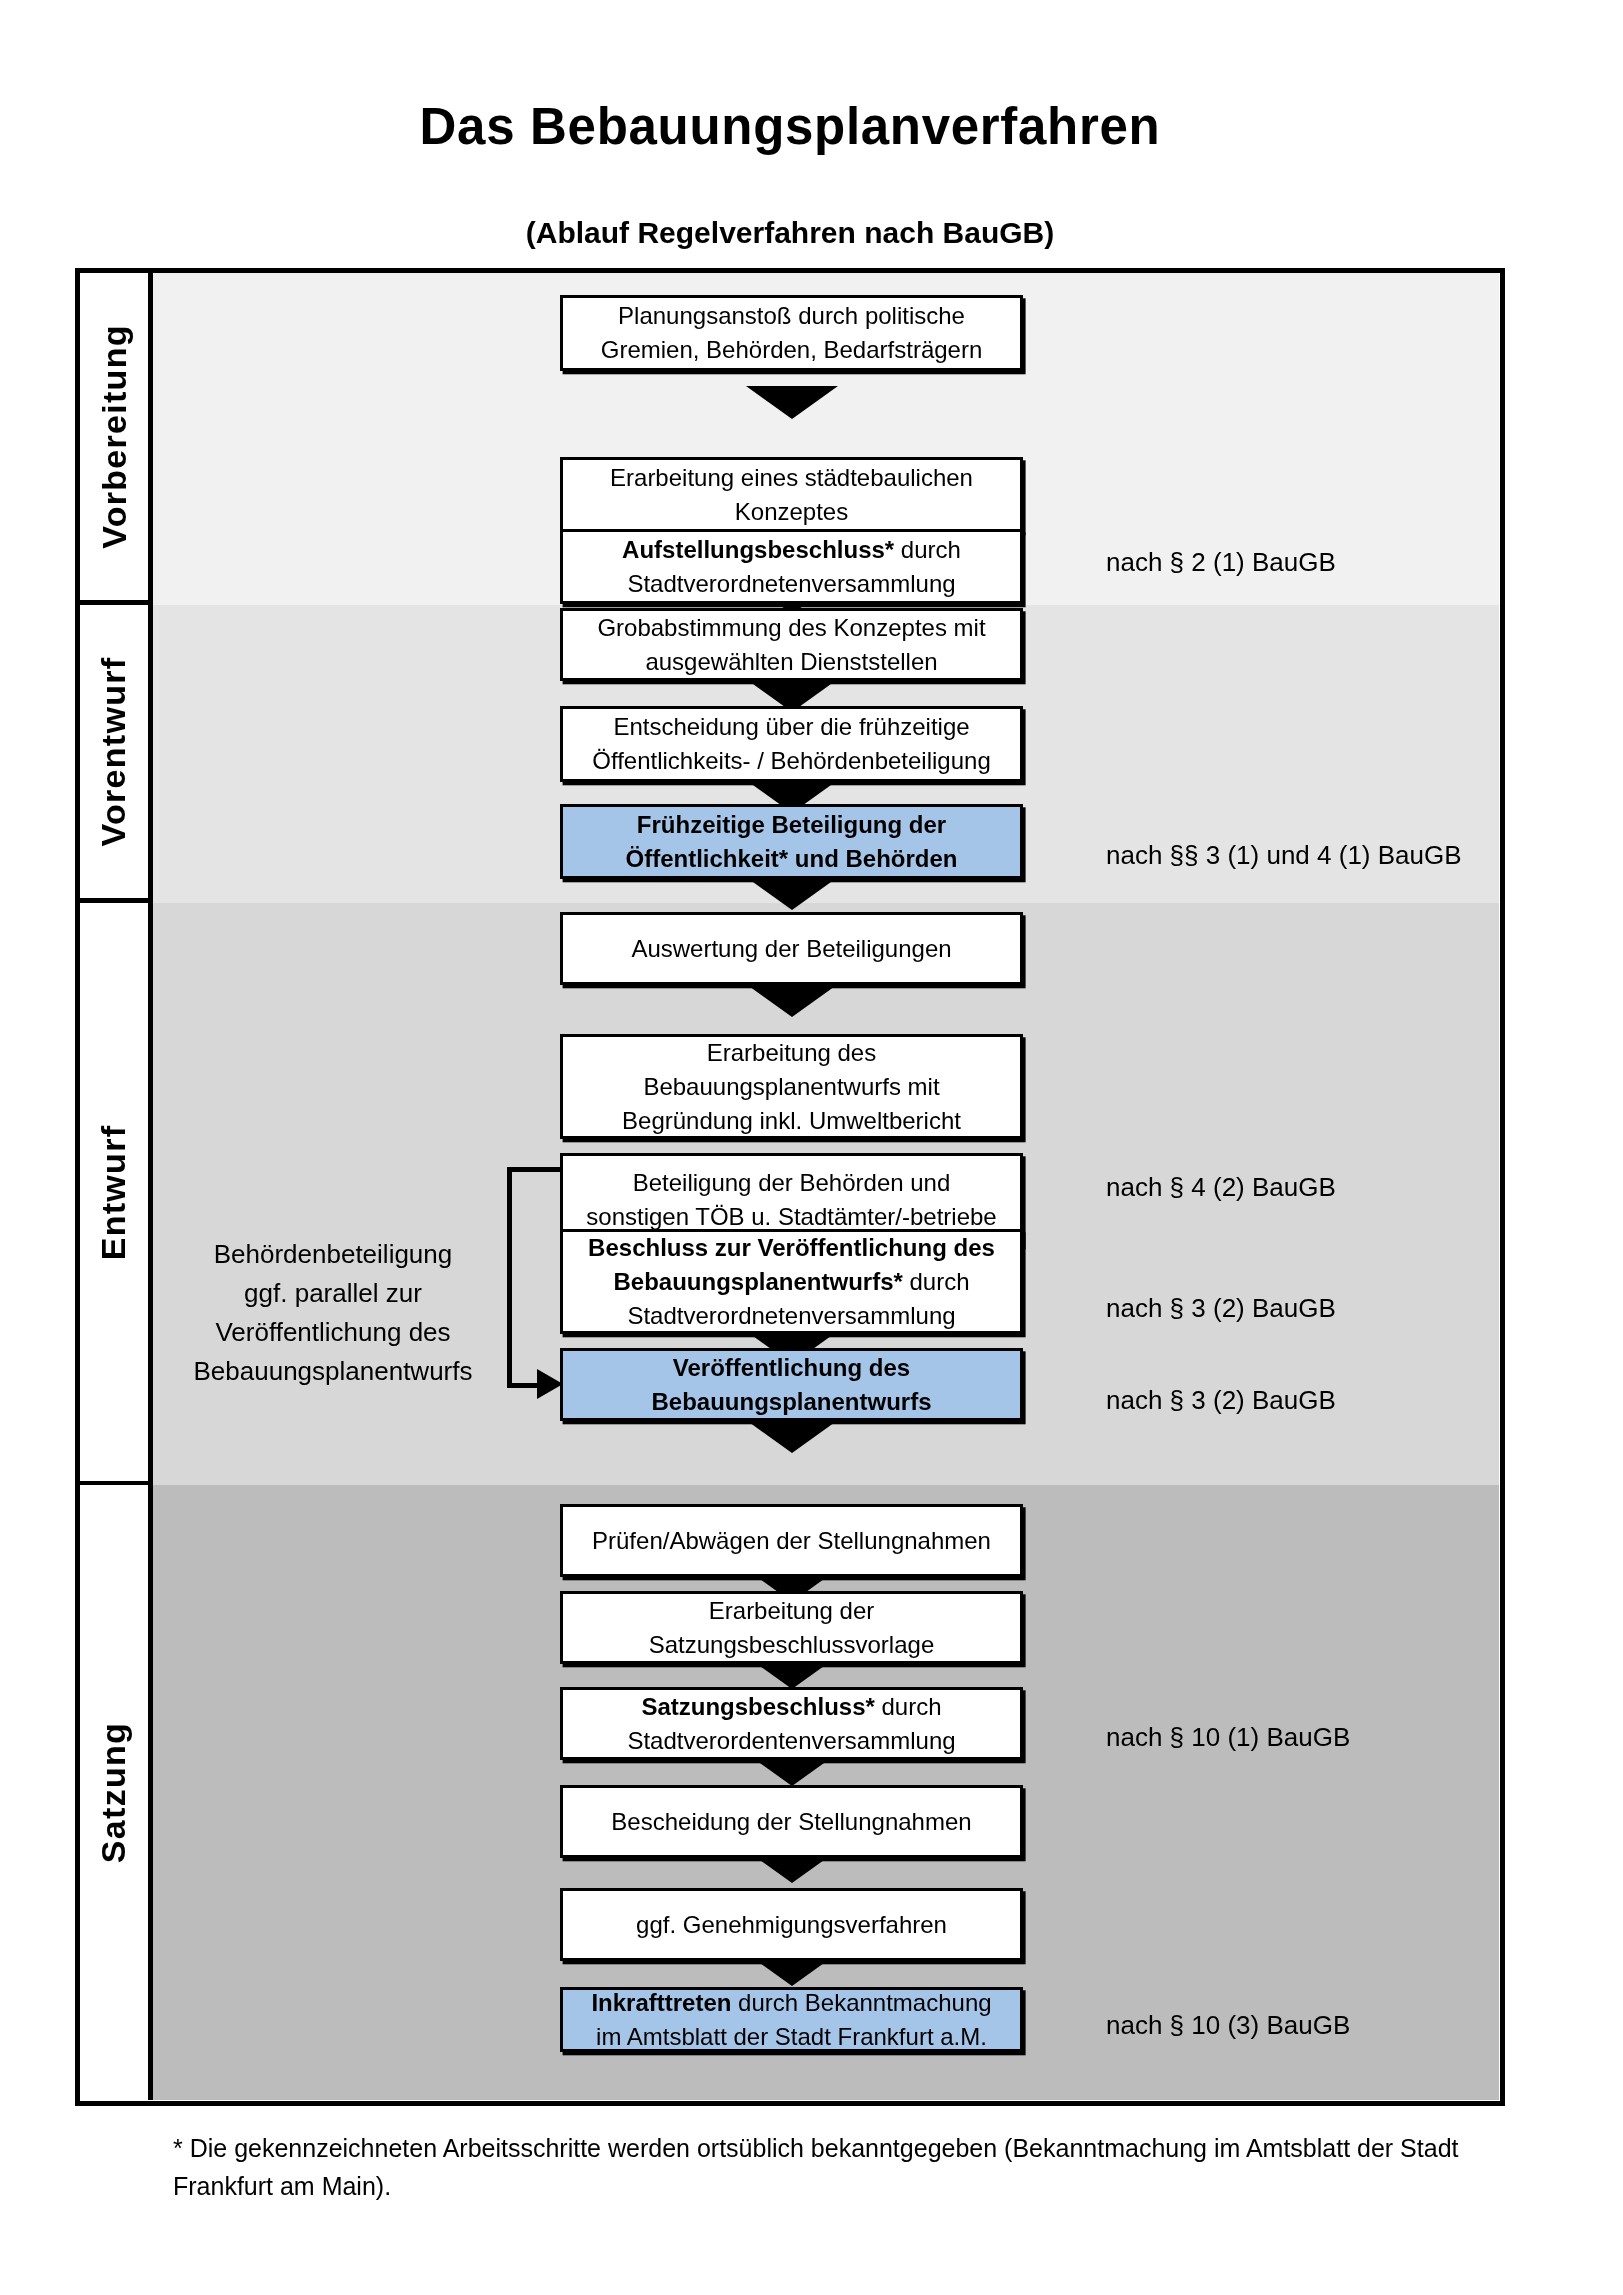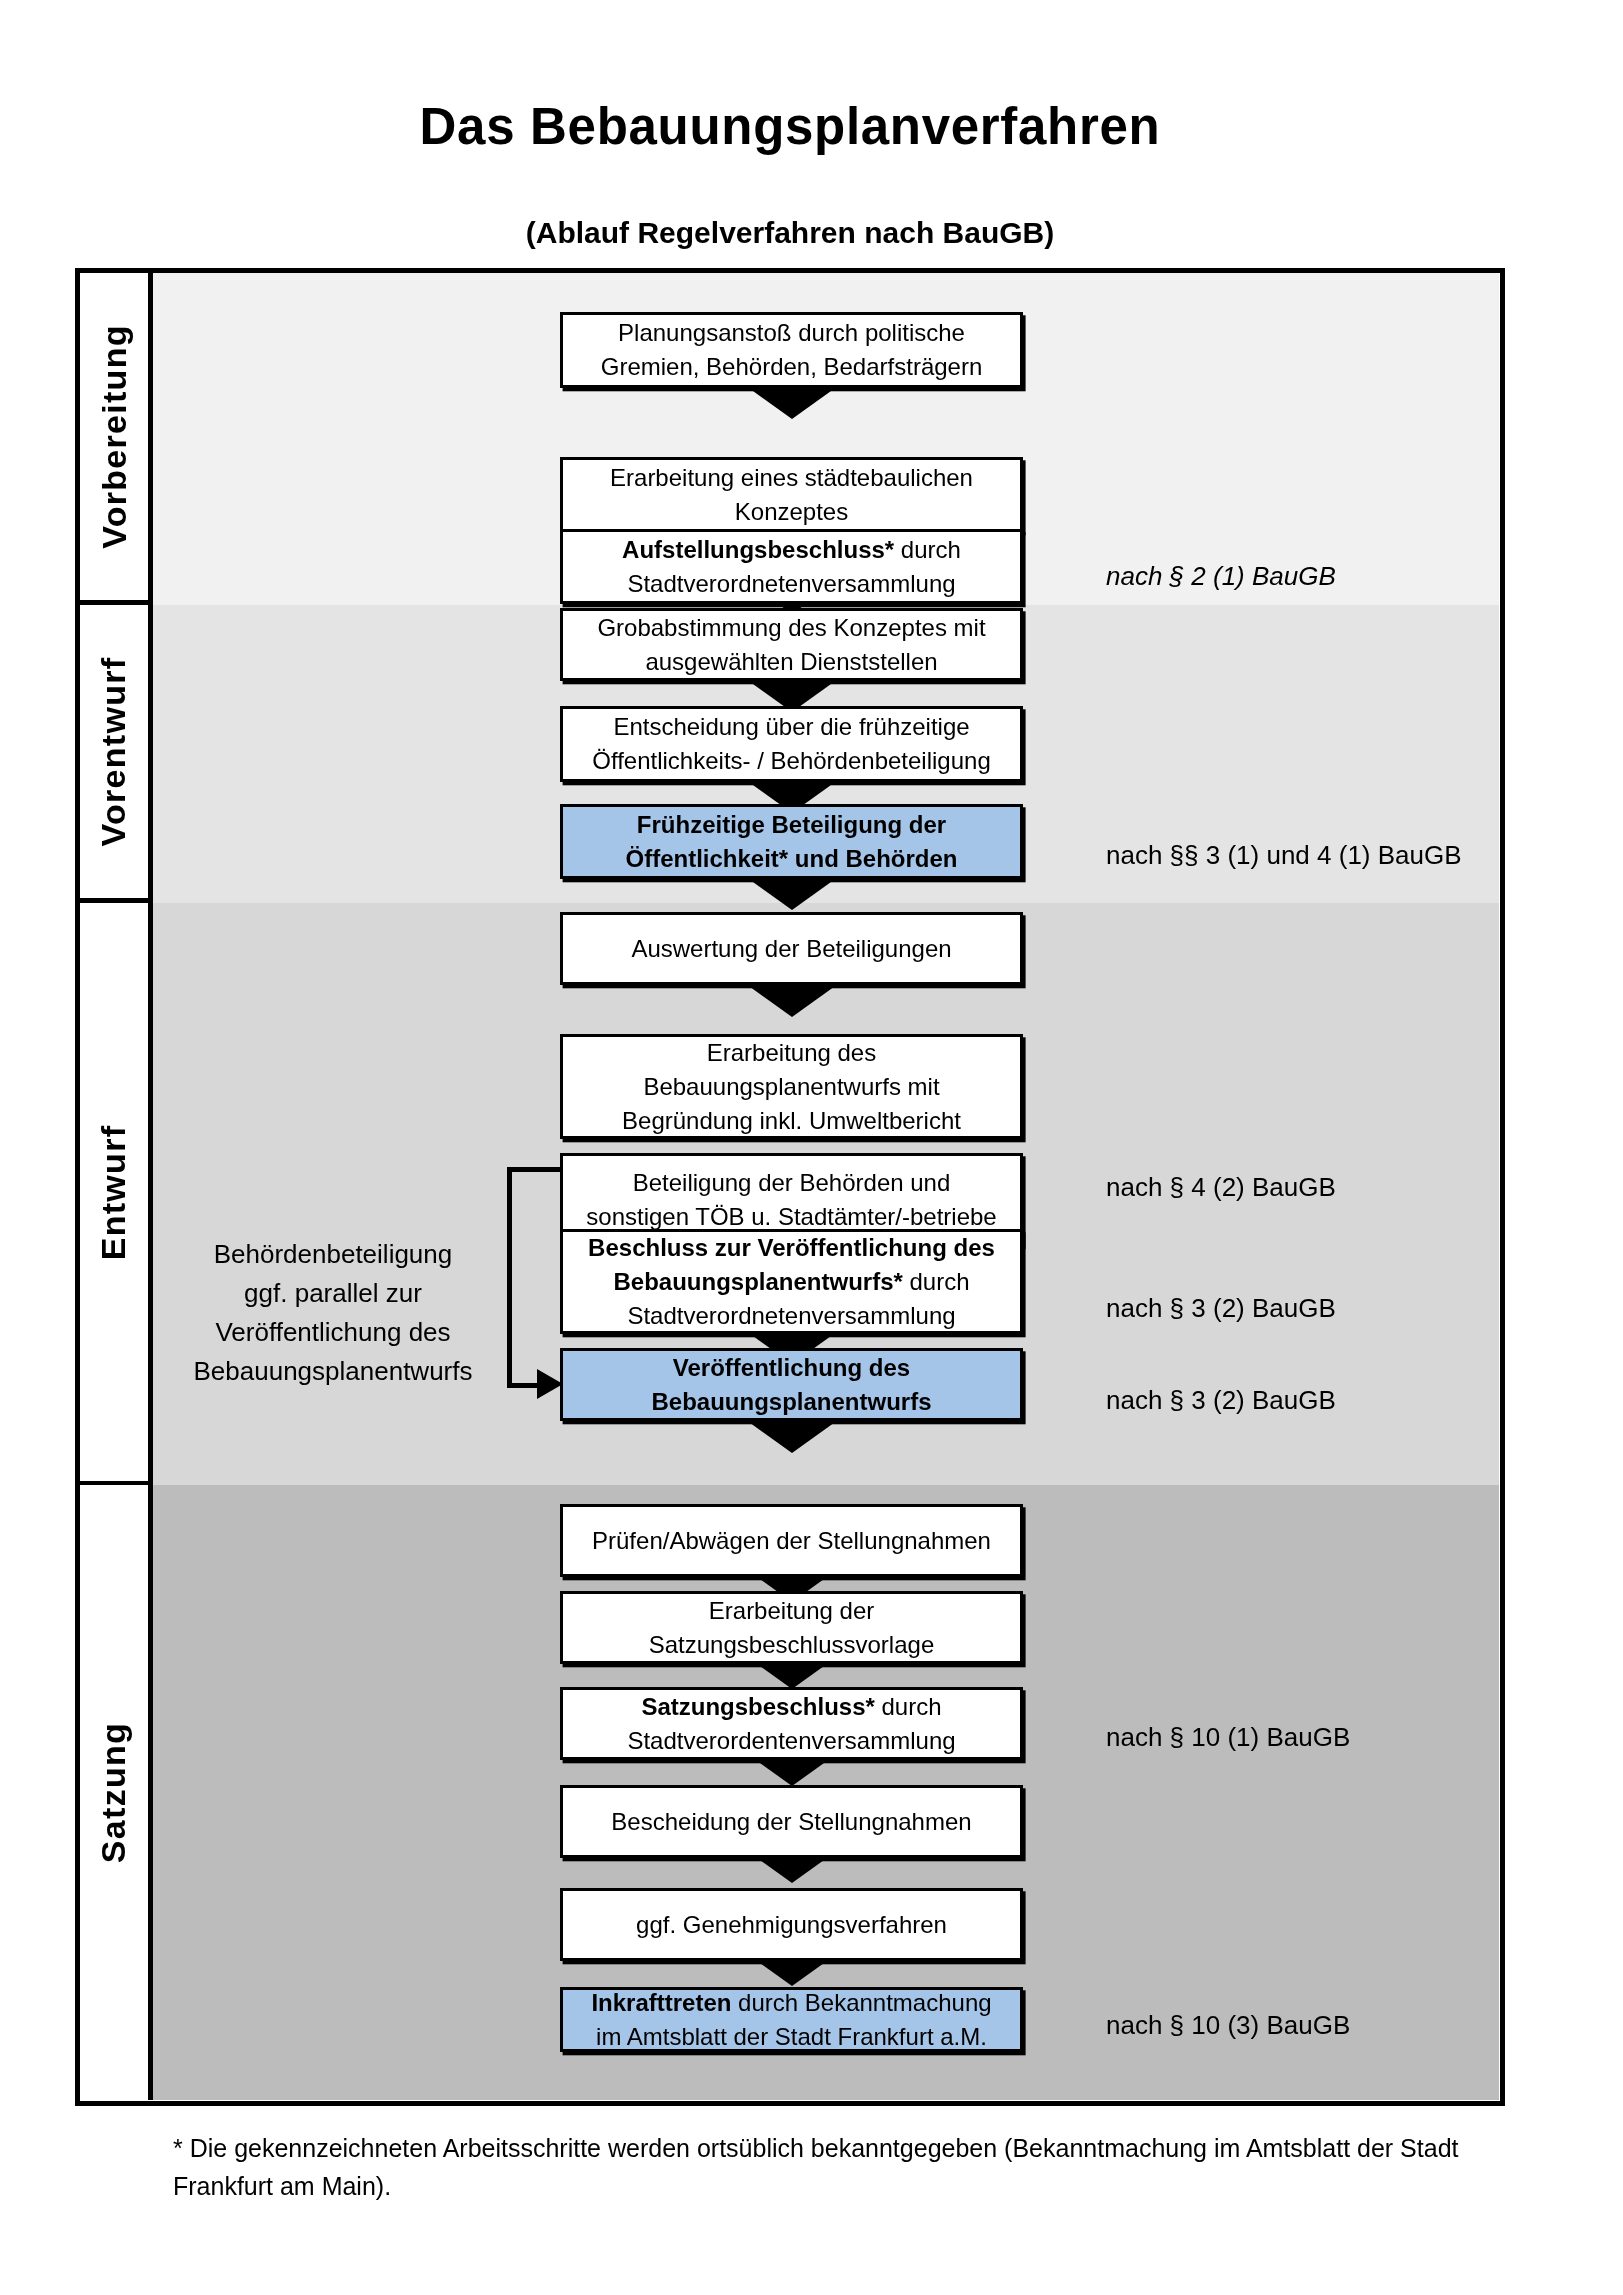--- a/index.html
+++ b/index.html
@@ -34,21 +34,21 @@
   #band2{top:630px;height:583px;background:#d7d7d7;}
   #band3{top:1212px;height:615px;background:#bcbcbc;}
 
   
   .fbox{position:absolute;left:480px;width:463px;background:#fff;
     border:3.9px solid #000;box-shadow:2.6px 3.3px 0 #000;box-sizing:border-box;
     display:flex;flex-direction:column;justify-content:center;align-items:center;
     text-align:center;font-size:24px;line-height:34px;z-index:2;}
   .fbox.hl{background:#a4c4e8;}
   .fbox .bold{font-weight:bold;}
-  #b0{top:39px;height:76px;}
+  #b0{top:22px;height:76px;}
   #b1{top:137px;height:75px;margin-top:47px;}
   #b2{top:236px;height:75px;margin-top:20px;}
   #b3{top:335px;height:73px;}
   #b4{top:433px;height:76px;}
   #b5{top:531px;height:75px;}
   #b6{top:639px;height:73px;}
   #b7{top:728px;height:105px;margin-top:33px;}
   #b8{top:880px;height:93px;}
   #b9{top:956px;height:105px;}
   #b10{top:1075px;height:73px;}
@@ -64,21 +64,21 @@
     border-left:46px solid transparent;border-right:46px solid transparent;
     border-top:33px solid #000;}
   #a0{top:113px;}#a1{top:210px;}#a2{top:308px;}#a3{top:406px;}#a4{top:507px;}
   #a5{top:604px;}#a6{top:711px;}#a7{top:831px;}#a8{top:939px;}#a9{top:1058px;}
   #a10{top:1147px;}#a11{top:1296px;}#a12{top:1383px;}#a13{top:1480px;}
   #a14{top:1577px;}#a15{top:1680px;}
 
   
   .law{position:absolute;left:1026px;width:419px;font-size:26px;line-height:29px;
     text-align:left;z-index:2;}
-  #law0{top:289px;font-style:italic;}
+  #law0{top:275px;}
   #law1{top:568px;}
   #law2{top:900px;}
   #law3{top:1021px;}
   #law4{top:1113px;}
   #law5{top:1450px;}
   #law6{top:1738px;}
 
   
   .sidenote{position:absolute;left:83px;top:962px;width:340px;text-align:center;
     font-size:26px;line-height:39px;z-index:2;}

